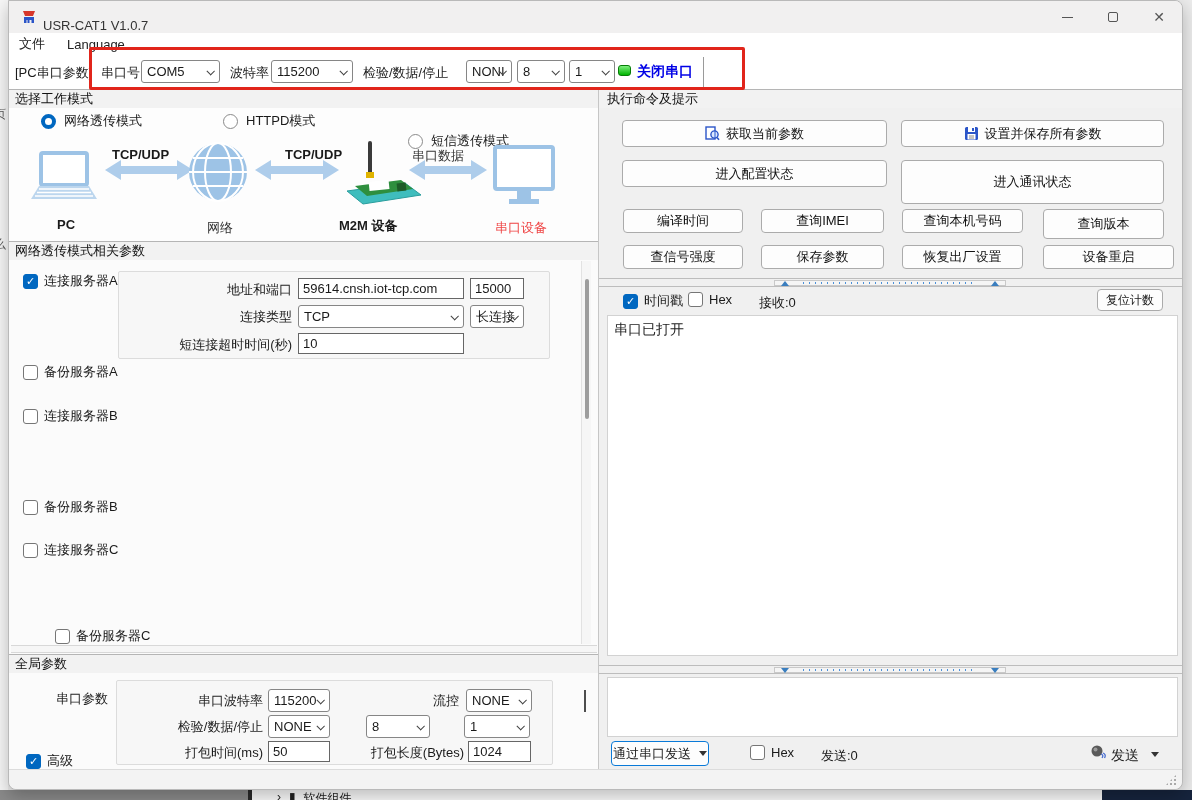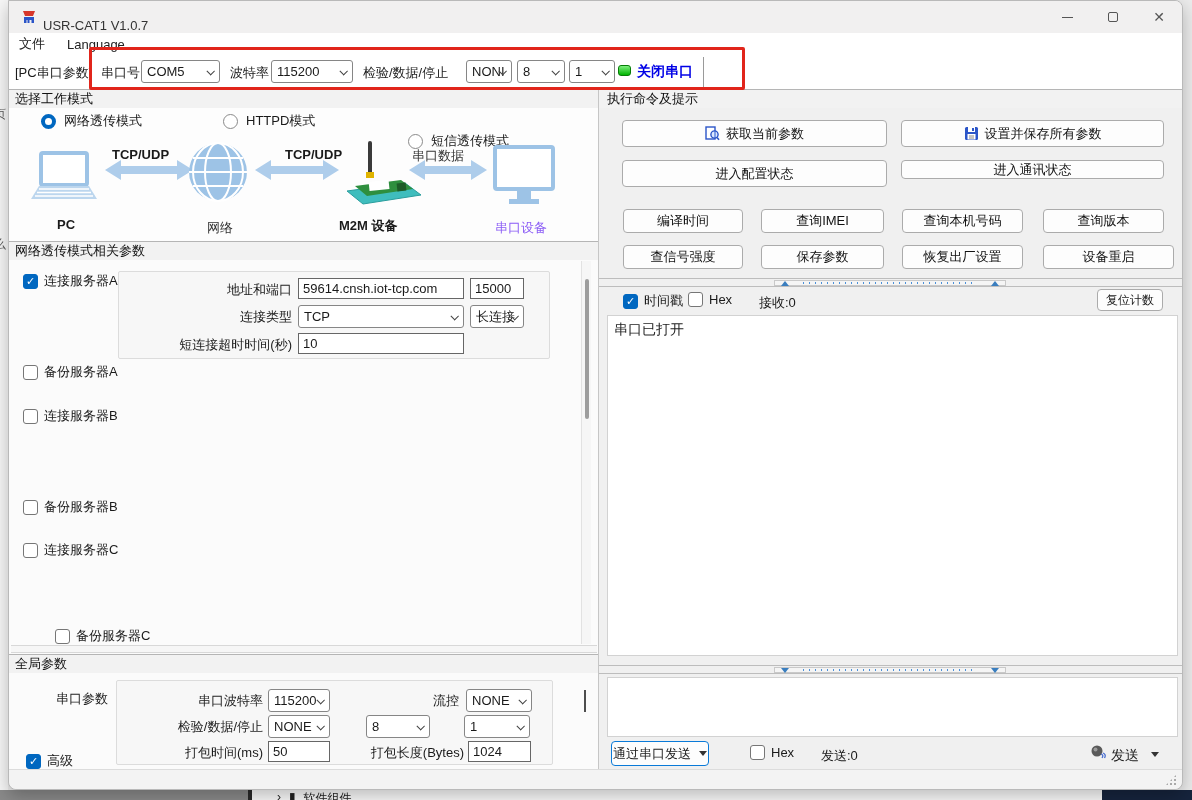--- a/index.html
+++ b/index.html
@@ -233,21 +233,21 @@
 
       <g>
         <rect x="478" y="8" width="58" height="42" rx="2" fill="#fff" stroke="#9dc3e6" stroke-width="4"></rect>
         <rect x="500" y="52" width="14" height="8" fill="#9dc3e6"></rect>
         <rect x="492" y="60" width="30" height="5" fill="#9dc3e6"></rect>
       </g>
     </svg>
     <span class="lbl" style="left:48px; top:128px; font-weight:bold;">PC</span>
     <span class="lbl" style="left:198px; top:130px; color:#333;">网络</span>
     <span class="lbl" style="left:330px; top:128px; font-weight:bold;">M2M 设备</span>
-    <span class="lbl" style="left:486px; top:130px; color:#8b5cf6;">串口设备</span>
+    <span class="lbl" style="left:486px; top:130px; color:#ef4444;">串口设备</span>
     <span class="lbl" style="left:103px; top:58px; font-weight:bold;">TCP/UDP</span>
     <span class="lbl" style="left:276px; top:58px; font-weight:bold;">TCP/UDP</span>
     <span class="lbl" style="left:403px; top:58px; color:#333;">串口数据</span>
 
     <div class="sech" style="top:152px;">
       <span>网络透传模式相关参数</span>
     </div>
 
     <div class="cb checked" style="left:14px; top:183px;">
       <span class="box"></span>
@@ -373,34 +373,34 @@
         <rect x="3.5" y="8" width="8" height="5.5" fill="#fff"></rect>
         <line x1="5" y1="10" x2="10" y2="10" stroke="#888" stroke-width="1"></line>
         <line x1="5" y1="12" x2="10" y2="12" stroke="#888" stroke-width="1"></line>
       </svg>
       <span>设置并保存所有参数</span>
     </div>
 
     <div class="wbtn" style="left:23px; top:71px; width:265px; height:27px;">
       <span>进入配置状态</span>
     </div>
-    <div class="wbtn" style="left:302px; top:71px; width:263px; height:19px;">
+    <div class="wbtn" style="left:302px; top:71px; width:263px; height:44px;">
       <span>进入通讯状态</span>
     </div>
 
     <div class="wbtn" style="left:24px; top:120px; width:120px; height:24px;">
       <span>编译时间</span>
     </div>
     <div class="wbtn" style="left:162px; top:120px; width:123px; height:24px;">
       <span>查询IMEI</span>
     </div>
     <div class="wbtn" style="left:303px; top:120px; width:121px; height:24px;">
       <span>查询本机号码</span>
     </div>
-    <div class="wbtn" style="left:444px; top:120px; width:121px; height:24px;">
+    <div class="wbtn" style="left:444px; top:120px; width:121px; height:30px;">
       <span>查询版本</span>
     </div>
 
     <div class="wbtn" style="left:24px; top:156px; width:120px; height:24px;">
       <span>查信号强度</span>
     </div>
     <div class="wbtn" style="left:162px; top:156px; width:123px; height:24px;">
       <span>保存参数</span>
     </div>
     <div class="wbtn" style="left:303px; top:156px; width:121px; height:24px;">

